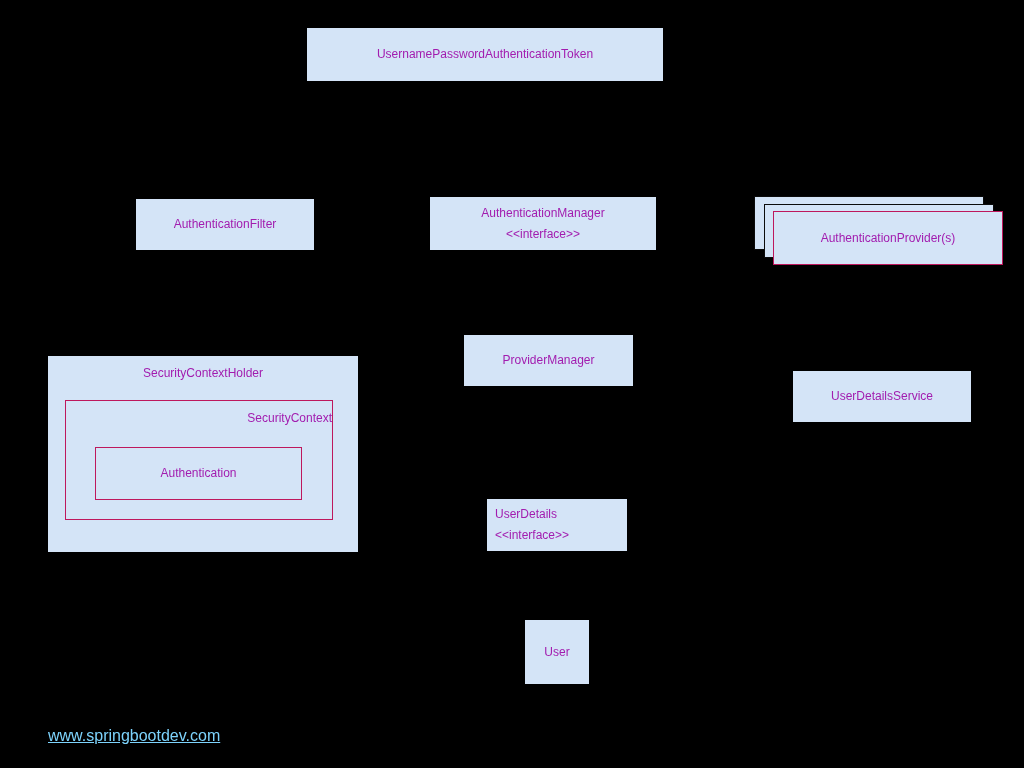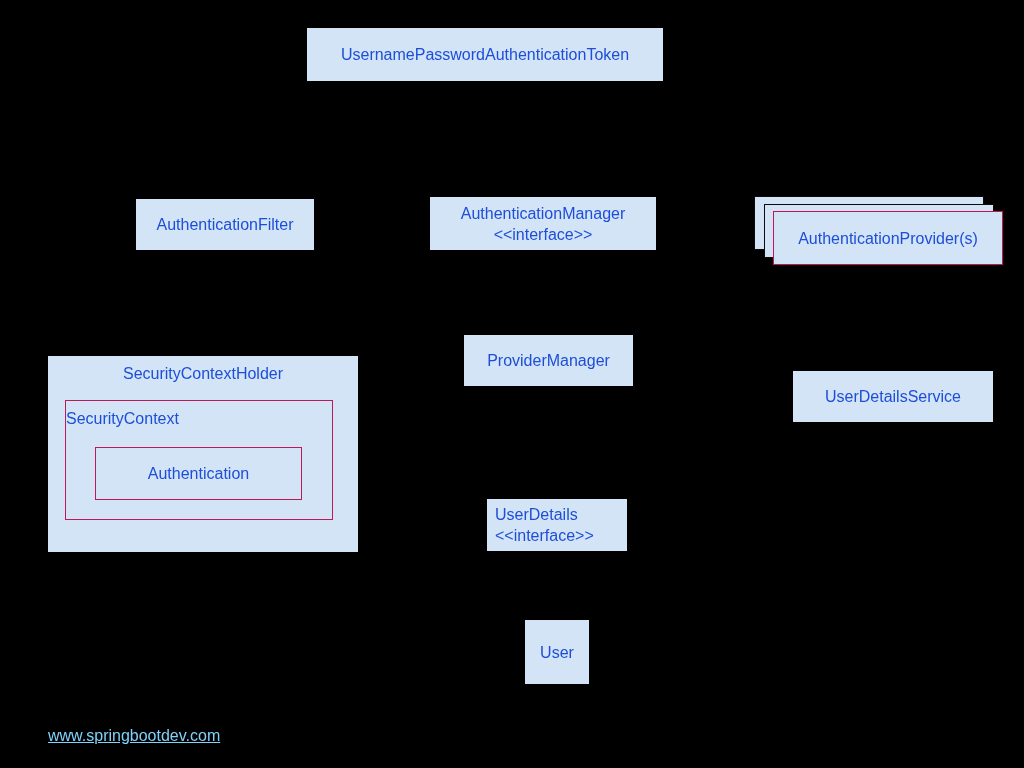--- a/index.html
+++ b/index.html
@@ -14,22 +14,22 @@
   #canvas {
     position: relative;
     width: 1024px;
     height: 768px;
     background: #000000;
     overflow: hidden;
   }
   .node {
     position: absolute;
     background: #d4e4f7;
-    color: #1d4ed8;
-    font-size: 16px;
+    color: #a21caf;
+    font-size: 12px;
     line-height: 21px;
     display: flex;
     align-items: center;
     justify-content: center;
     text-align: center;
     box-sizing: border-box;
     white-space: pre-line;
   }
   .node.bordered {
     border: 1px solid #be185d;
@@ -76,28 +76,28 @@
     <div class="stack-layer" style="left:754px; top:196px; width:230px; height:54px;"></div>
     <div class="stack-layer" style="left:764px; top:204px; width:230px; height:54px;"></div>
     <div class="node bordered" style="left:773px; top:211px; width:230px; height:54px;">AuthenticationProvider(s)</div>
   </div>
 
   <div class="node align-top" style="left:48px; top:356px; width:310px; height:196px;">
     <span style="width:100%; display:block; ">SecurityContextHolder</span>
   </div>
 
   <div class="node bordered align-top" style="left:65px; top:400px; width:268px; height:120px;">
-    <span style="width:100%; display:block; text-align:left;">SecurityContext</span>
+    <span style="width:100%; display:block; text-align:right;">SecurityContext</span>
   </div>
 
   <div class="node" style="left:464px; top:335px; width:169px; height:51px;">ProviderManager</div>
 
   <div class="node bordered" style="left:95px; top:447px; width:207px; height:53px;">Authentication</div>
 
-  <div class="node" style="left:793px; top:371px; width:200px; height:51px;">UserDetailsService</div>
+  <div class="node" style="left:793px; top:371px; width:178px; height:51px;">UserDetailsService</div>
 
   <div class="node align-left" style="left:487px; top:499px; width:140px; height:52px;">UserDetails
 &lt;&lt;interface&gt;&gt;</div>
 
   <div class="node" style="left:525px; top:620px; width:64px; height:64px;">User</div>
 
   <div class="link" style="left:48px; top:726px;">www.springbootdev.com</div>
 
 </div>
 

